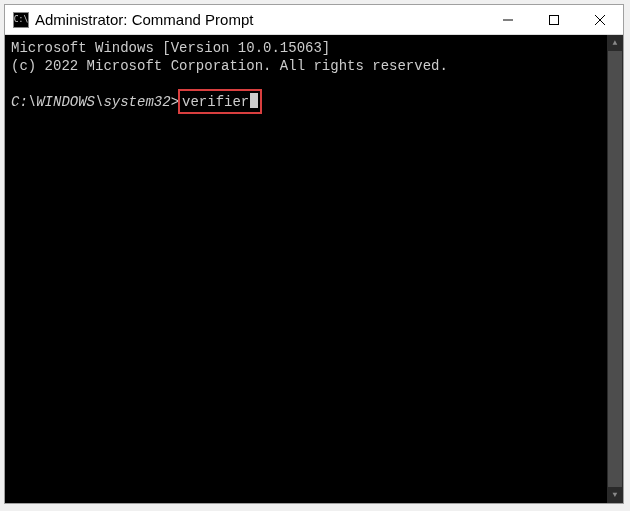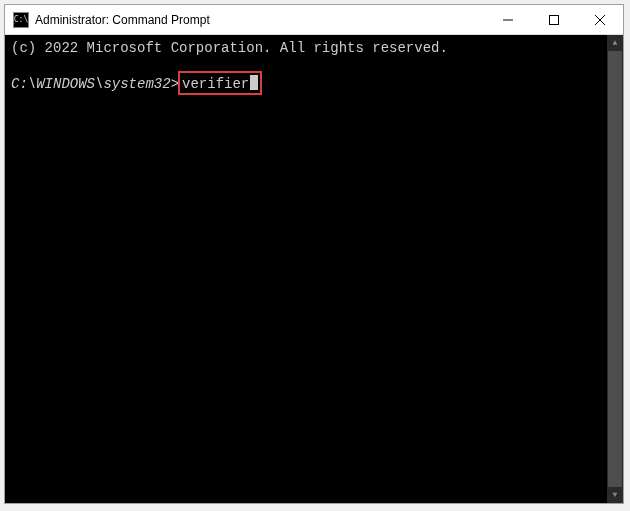--- a/index.html
+++ b/index.html
@@ -43,21 +43,21 @@
       align-items: center;
       justify-content: center;
     }
     .title-icon-inner {
       font-family: 'Consolas', monospace;
       font-size: 8px;
       color: #ccc;
       line-height: 1;
     }
     .title-text {
-      font-size: 12px;
+      font-size: 15px;
       color: #000;
       flex: 1;
       white-space: nowrap;
       overflow: hidden;
     }
     .window-controls {
       display: flex;
       height: 100%;
     }
     .win-btn {
@@ -173,20 +173,21 @@
       <button class="win-btn close">
         <svg viewBox="0 0 10 10">
             <line x1="0" y1="0" x2="10" y2="10"></line>
             <line x1="10" y1="0" x2="0" y2="10"></line>
           </svg>
       </button>
     </div>
   </div>
 
   <div class="terminal">
+    <div class="term-line">Microsoft Windows [Version 10.0.15063]</div>
     <div class="term-line">(c) 2022 Microsoft Corporation. All rights reserved.</div>
     <div class="prompt-line">
       <span class="prompt">C:\WINDOWS\system32&gt;</span>
         <span class="highlight-box">
           <span class="command-text">verifier</span>
           <span class="cursor"></span>
         </span>
     </div>
 
     <div class="scrollbar">

